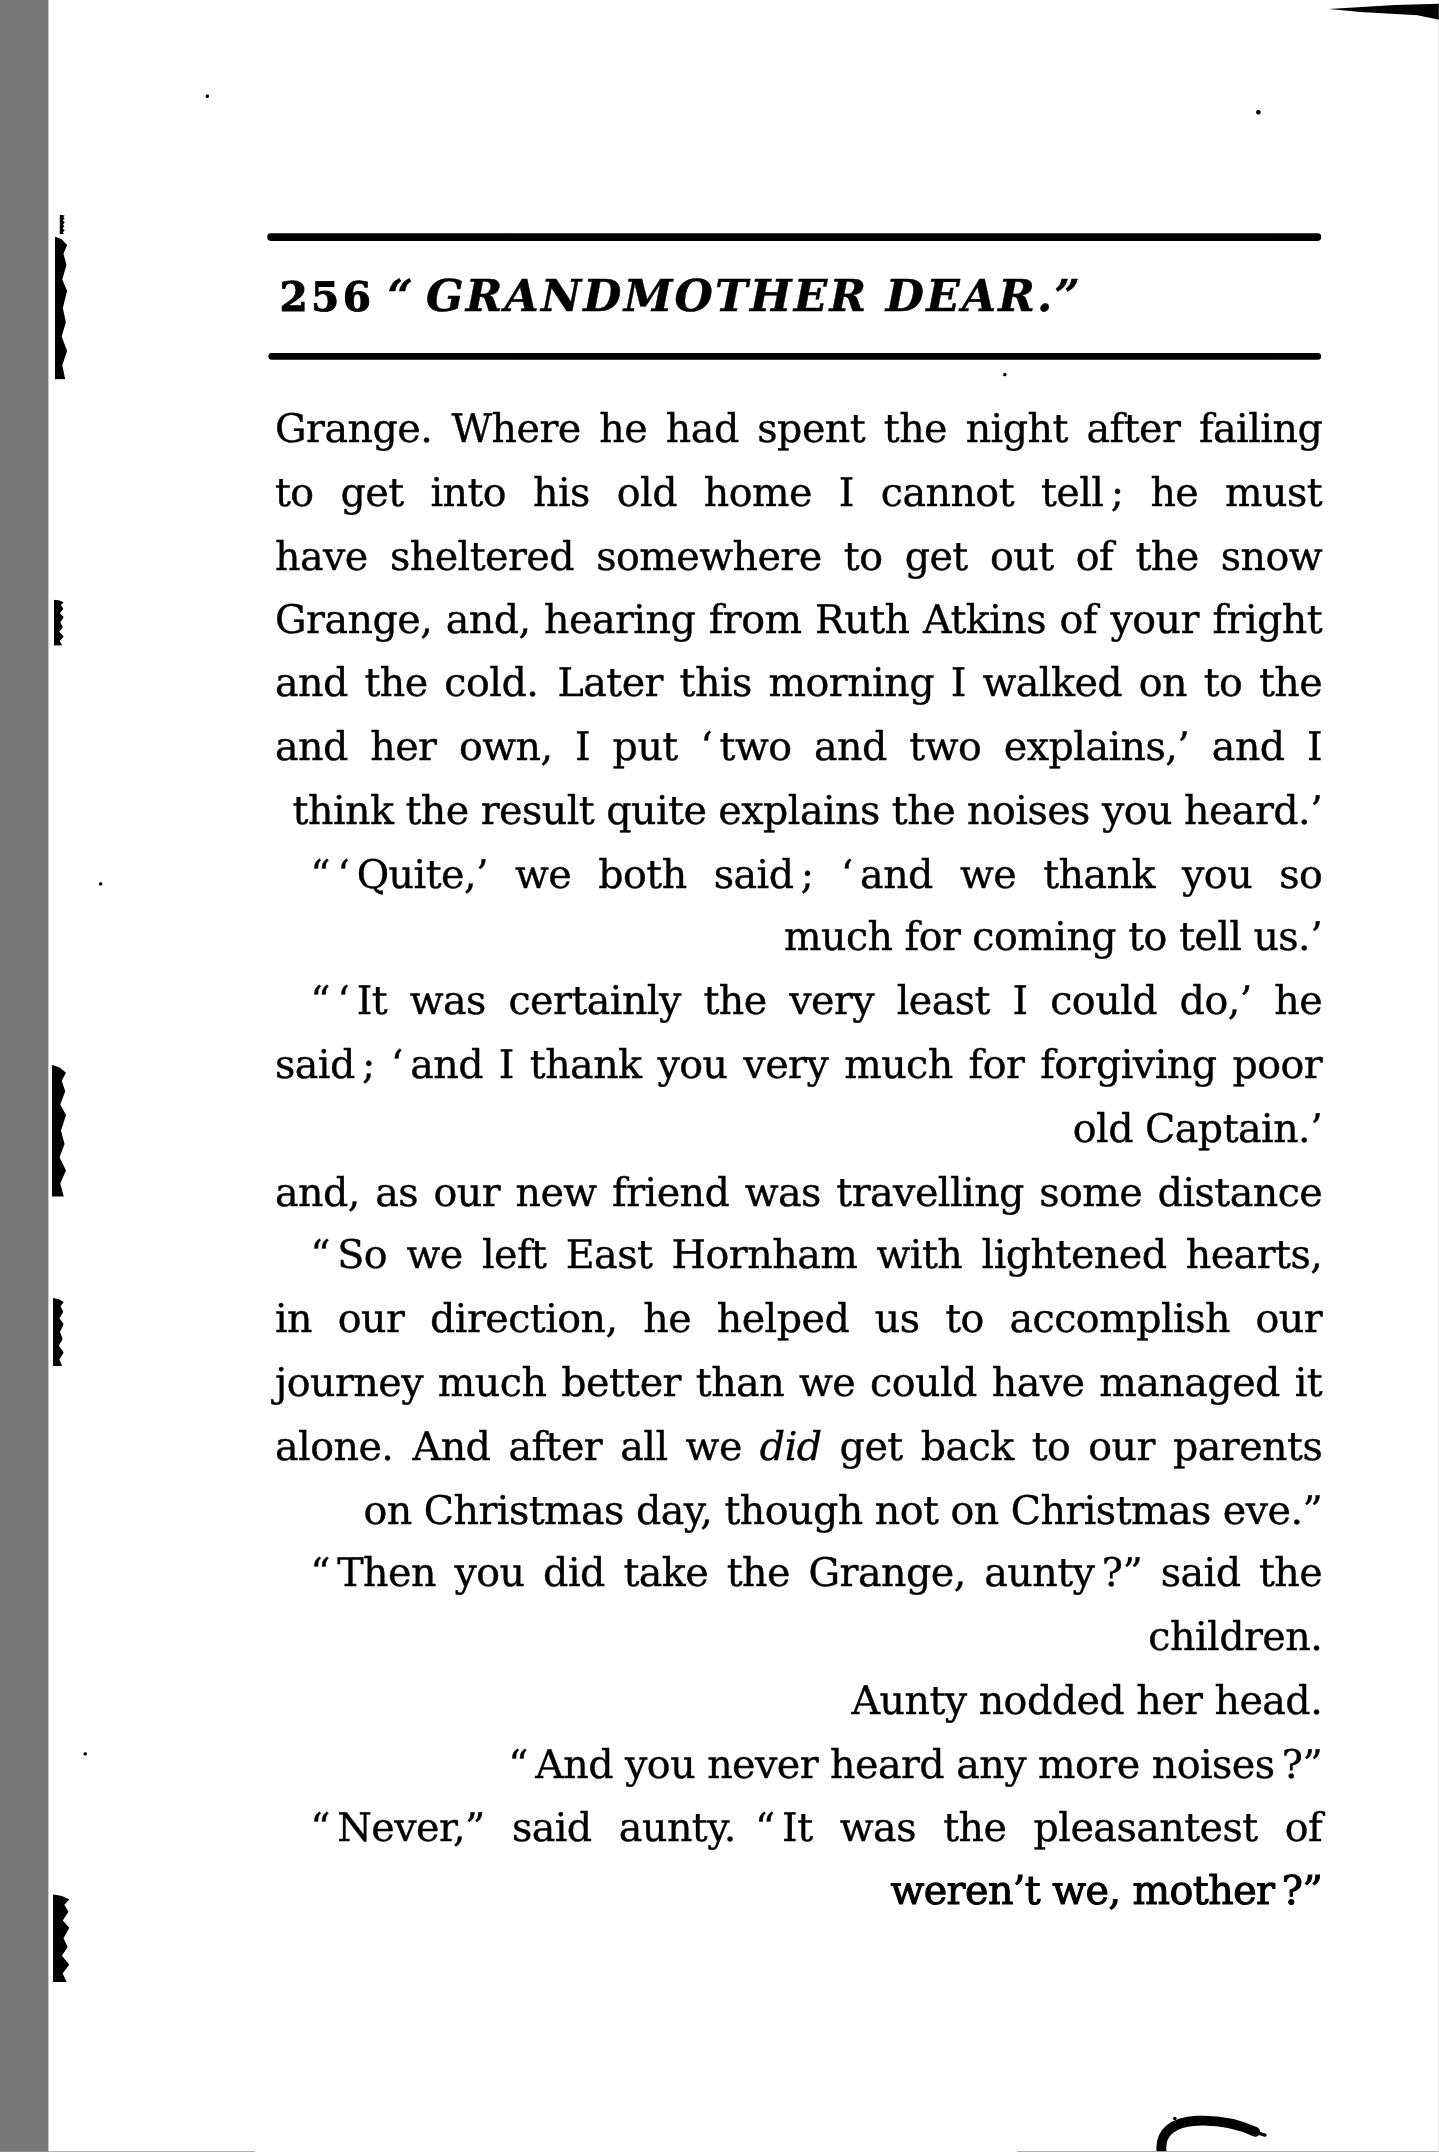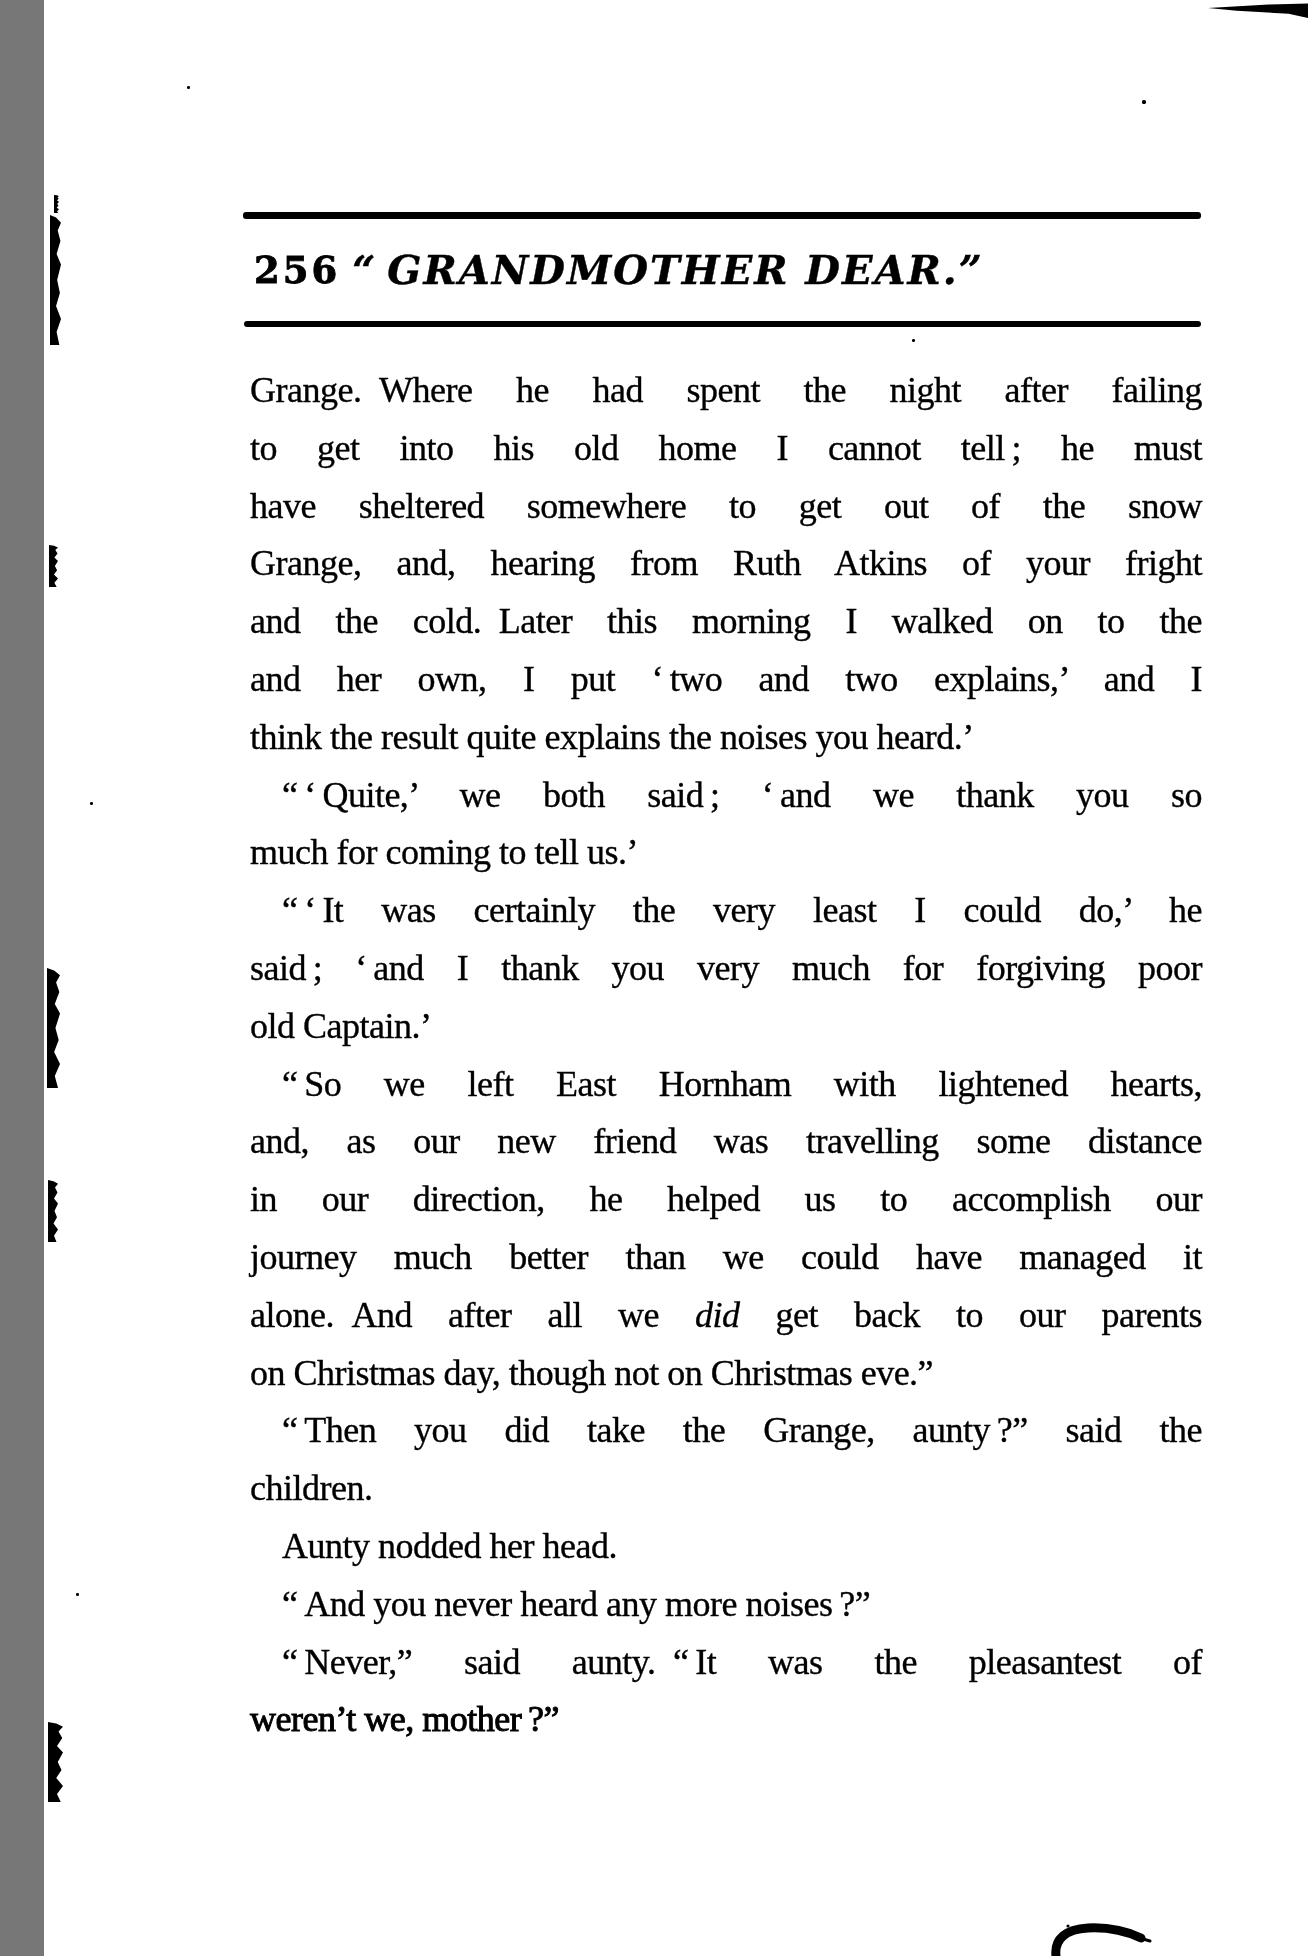--- a/index.html
+++ b/index.html
@@ -24,24 +24,24 @@
   .runtitle{
     position:absolute;left:-30px;top:246px;width:100%;
     text-align:center;
     font-style:italic;font-weight:bold;
     font-size:40px;letter-spacing:2px;
     -webkit-text-stroke:0.4px #000;
   }
   
   #textblock{
     position:absolute;left:206px;top:362px;width:952px;
-    font-size:36px;letter-spacing:-0.5px;font-family:Liberation Serif, serif;
+    font-size:36px;letter-spacing:-0.5px;
     -webkit-text-stroke:0.35px #000;
   }
-  .line{height:57.8px;line-height:57.8px;white-space:nowrap;text-align:left;}
+  .line{height:57.8px;line-height:57.8px;white-space:nowrap;text-align:right;}
   .line.just{white-space:normal;text-align:justify;text-align-last:justify;}
   .line.ind{text-indent:32px;}
   .line.smudge{-webkit-text-stroke:0.95px #000;}
   .it{font-style:italic;}
   
   .wedge{
     position:absolute;left:1164px;top:0;width:144px;height:30px;background:#000;
     clip-path:polygon(0 27%,42% 15%,100% 8%,100% 92%,56% 46%,20% 36%);
   }
   .streak{
@@ -67,22 +67,22 @@
       <div class="line just"><span>have sheltered somewhere to get out of the snow</span></div>
       <div class="line just"><span>Grange, and, hearing from Ruth Atkins of your fright</span></div>
       <div class="line just"><span>and the cold. Later this morning I walked on to the</span></div>
       <div class="line just"><span>and her own, I put ‘ two and two explains,’ and I</span></div>
       <div class="line"><span>think the result quite explains the noises you heard.’</span></div>
       <div class="line just ind"><span>“ ‘ Quite,’ we both said ; ‘ and we thank you so</span></div>
       <div class="line"><span>much for coming to tell us.’</span></div>
       <div class="line just ind"><span>“ ‘ It was certainly the very least I could do,’ he</span></div>
       <div class="line just"><span>said ; ‘ and I thank you very much for forgiving poor</span></div>
       <div class="line"><span>old Captain.’</span></div>
+      <div class="line just"><span>and, as our new friend was travelling some distance</span></div>
       <div class="line just ind"><span>“ So we left East Hornham with lightened hearts,</span></div>
-      <div class="line just"><span>and, as our new friend was travelling some distance</span></div>
       <div class="line just"><span>in our direction, he helped us to accomplish our</span></div>
       <div class="line just"><span>journey much better than we could have managed it</span></div>
       <div class="line just"><span>alone. And after all we </span><span class="it">did</span><span> get back to our parents</span></div>
       <div class="line"><span>on Christmas day, though not on Christmas eve.”</span></div>
       <div class="line just ind"><span>“ Then you did take the Grange, aunty ?” said the</span></div>
       <div class="line"><span>children.</span></div>
       <div class="line ind"><span>Aunty nodded her head.</span></div>
       <div class="line ind"><span>“ And you never heard any more noises ?”</span></div>
       <div class="line just ind"><span>“ Never,” said aunty. “ It was the pleasantest of</span></div>
       <div class="line smudge"><span>weren’t we, mother ?”</span></div>

